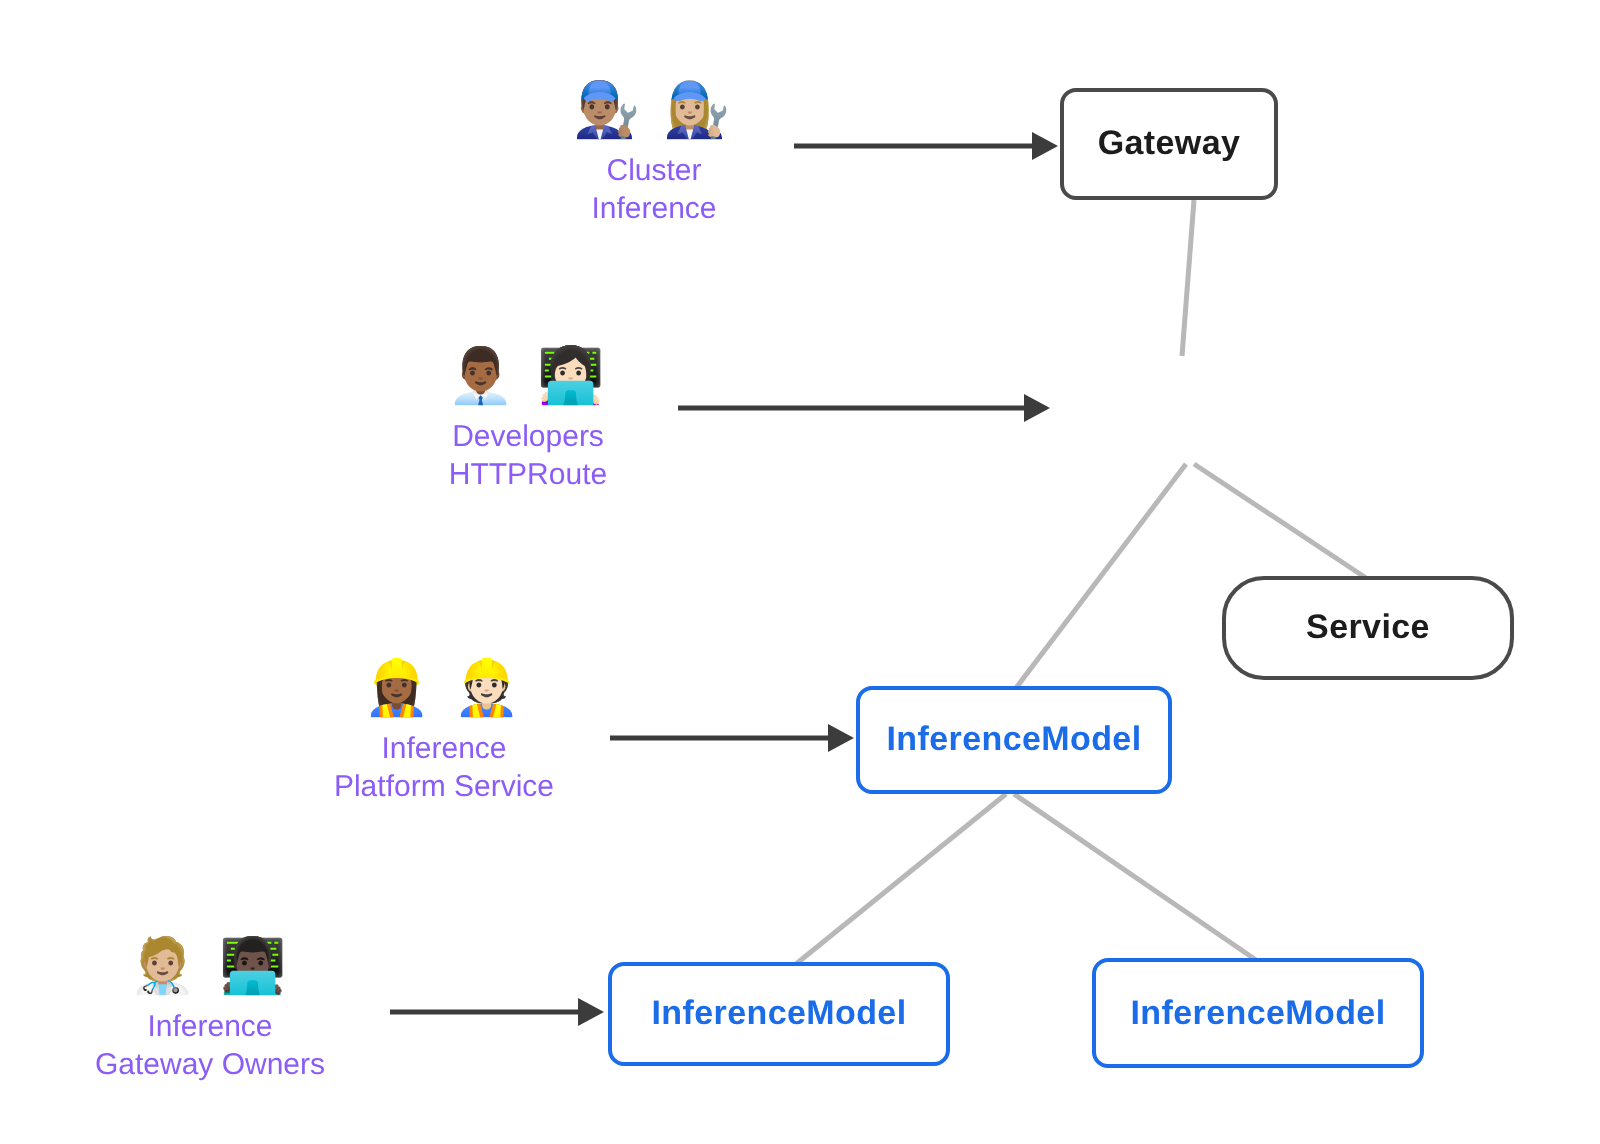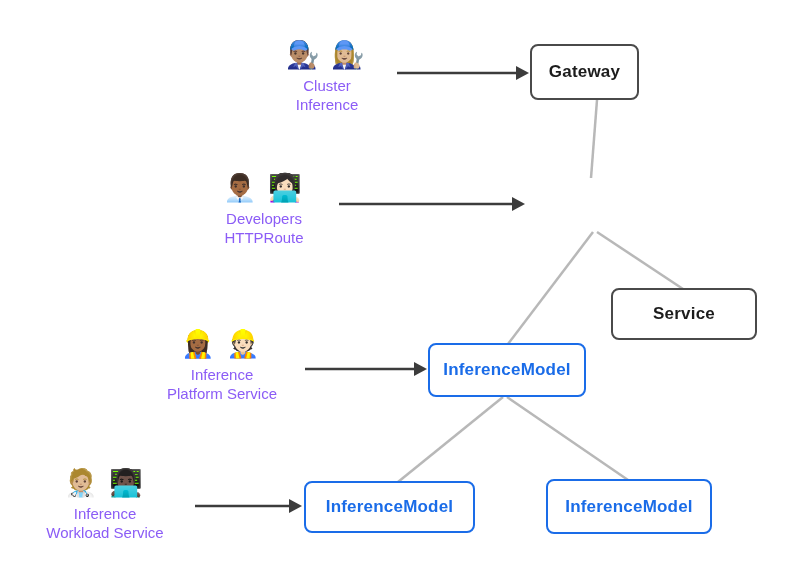--- a/index.html
+++ b/index.html
@@ -49,21 +49,21 @@
     white-space: nowrap;
   }
   .actor .label {
     margin-top: 4px;
     font-size: 15px;
     line-height: 19px;
     color: #8b5cf6;
   }
   #n-gateway        { left: 530px; top: 44px;  width: 109px; height: 56px; }
   #n-httproute      { left: 527px; top: 178px; width: 138px; height: 54px; }
-  #n-service        { left: 611px; top: 288px; width: 146px; height: 52px; }
+  #n-service        { left: 611px; top: 288px; width: 146px; height: 52px; border-radius: 21px; }
   #n-inferencepool  { left: 428px; top: 343px; width: 158px; height: 54px; }
   #n-infmodel-left  { left: 304px; top: 481px; width: 171px; height: 52px; }
   #n-infmodel-right { left: 546px; top: 479px; width: 166px; height: 55px; }
   #a-cluster-operators        { left: 237px; top: 38px;  }
   #a-application-developers   { left: 174px; top: 171px; }
   #a-inference-platform-owners{ left: 132px; top: 327px; }
   #a-inference-workload-owners{ left: 15px;  top: 466px; }
 </style>
 </head>
 <body>
@@ -129,17 +129,17 @@
     <div class="label">
       <div>Inference</div>
       <div>Platform Service</div>
     </div>
   </div>
 
   <div class="actor" id="a-inference-workload-owners">
     <div class="emoji">🧑🏼‍⚕️ 👨🏿‍💻</div>
     <div class="label">
       <div>Inference</div>
-      <div>Workload Service</div>
+      <div>Gateway Owners</div>
     </div>
   </div>
 
 </div>
 
 </body></html>

